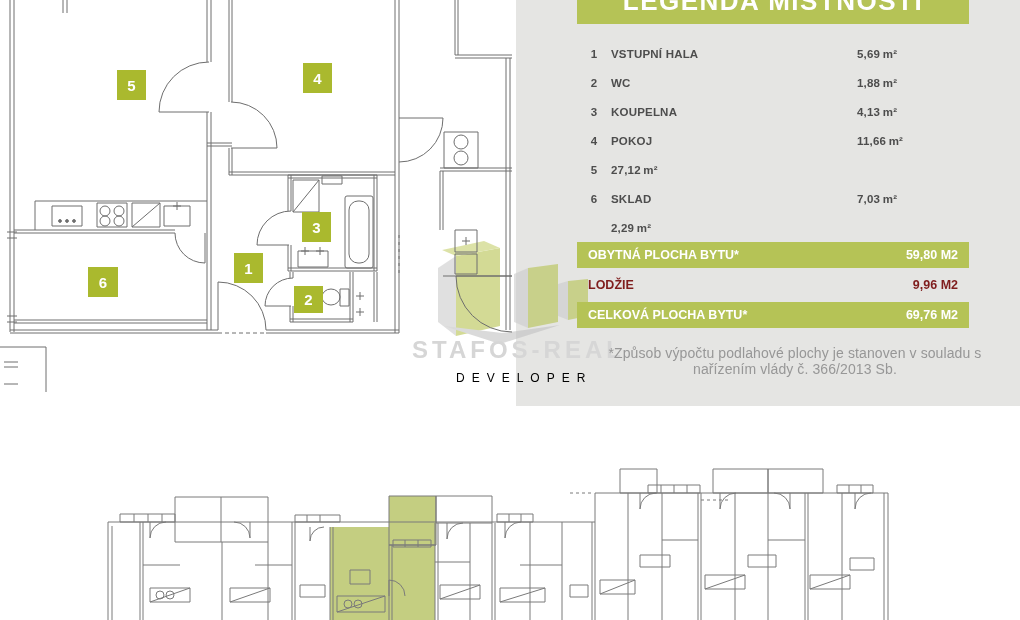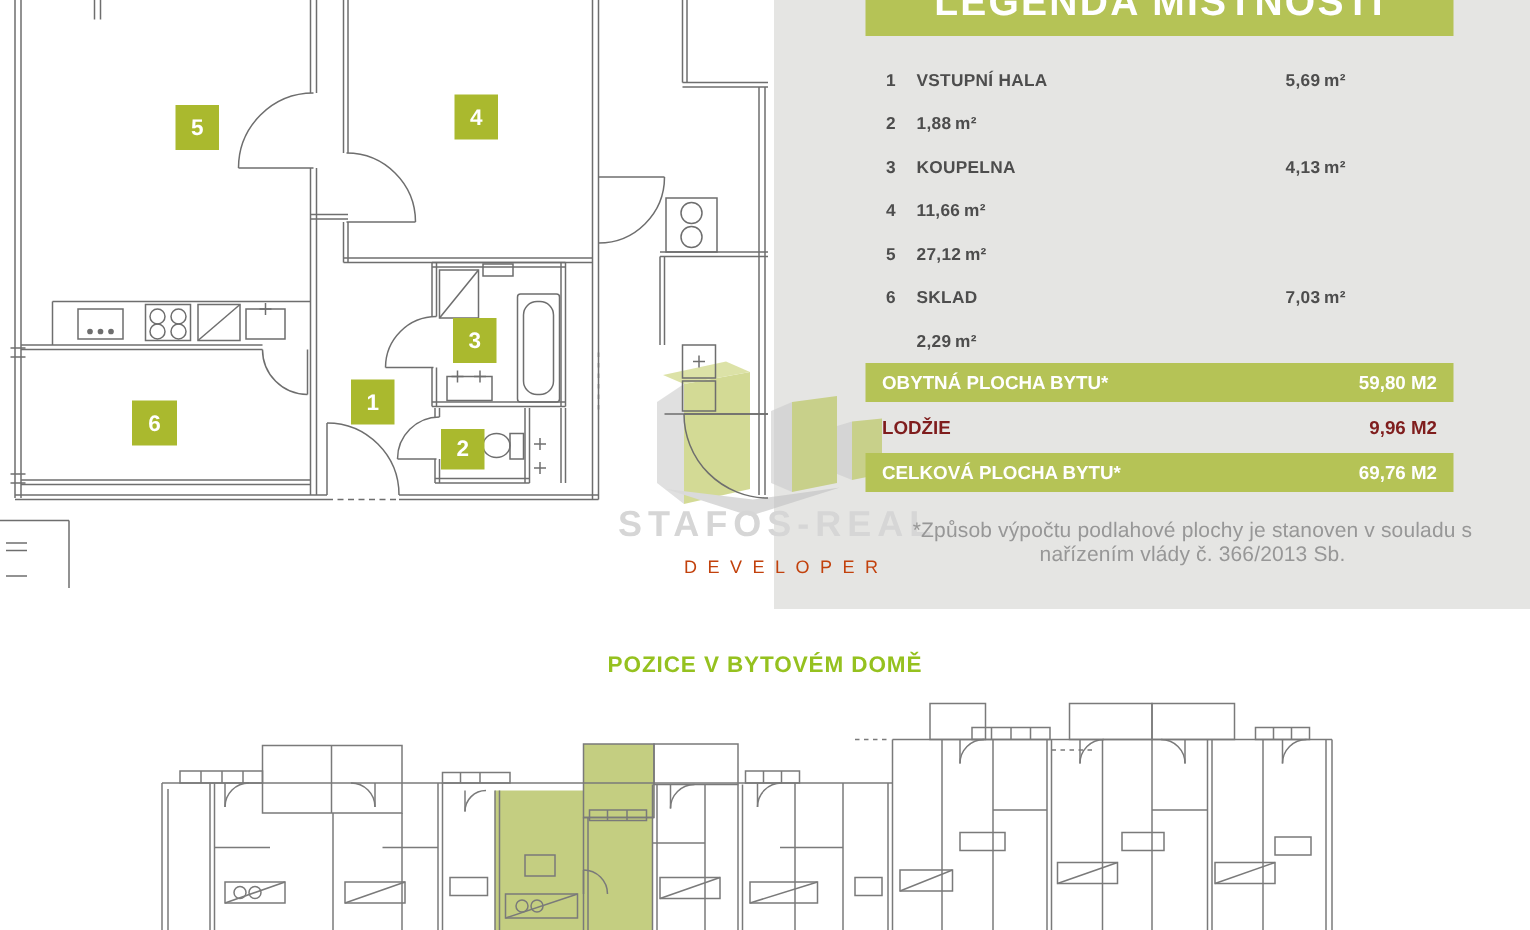--- a/index.html
+++ b/index.html
@@ -21,21 +21,21 @@
         align-items:center;padding:0 11px;box-sizing:border-box;font-size:12.5px;font-weight:700;}
   .sumbar.green{background:#b5c356;color:#ffffff;height:26px;}
   .sumbar.plain{color:#7f1d1d;height:34px;}
   .footnote{position:absolute;left:599px;top:345px;width:392px;text-align:center;
         font-size:14px;color:#979797;letter-spacing:0.1px;}
   
   .wm-logo{position:absolute;left:428px;top:226px;opacity:0.6;}
   .wm-brand{position:absolute;left:412px;top:336px;font-size:24px;font-weight:700;
         color:#d6d6d6;letter-spacing:4px;white-space:nowrap;}
   .wm-sub{position:absolute;left:456px;top:371px;font-size:12px;font-weight:400;
-        color:#c2410c;letter-spacing:7px;white-space:nowrap;}
+        color:#000000;letter-spacing:7px;white-space:nowrap;}
   
   .roombox{position:absolute;width:29px;height:30px;background:#aab92e;color:#ffffff;
         font-size:15px;font-weight:700;display:flex;align-items:center;justify-content:center;}
   
   .pos-title{position:absolute;left:0;top:435px;width:1020px;text-align:center;
         color:#95c11f;font-size:15px;font-weight:700;letter-spacing:0.6px;}
   svg{position:absolute;}
   svg line,svg path,svg rect,svg circle,svg ellipse{vector-effect:non-scaling-stroke;}
 </style>
 </head>
@@ -213,29 +213,31 @@
   <div class="legend-header">LEGENDA MÍSTNOSTÍ</div>
 
   <div class="legend-rows">
     <div class="lrow">
       <span class="num">1</span>
       <span class="name">VSTUPNÍ HALA</span>
       <span class="area"><span>5,69</span> <span>m²</span></span>
     </div>
     <div class="lrow">
       <span class="num">2</span>
+      <span class="name">WC</span>
       <span class="area"><span>1,88</span> <span>m²</span></span>
     </div>
     <div class="lrow">
       <span class="num">3</span>
       <span class="name">KOUPELNA</span>
       <span class="area"><span>4,13</span> <span>m²</span></span>
     </div>
     <div class="lrow">
       <span class="num">4</span>
+      <span class="name">POKOJ</span>
       <span class="area"><span>11,66</span> <span>m²</span></span>
     </div>
     <div class="lrow">
       <span class="num">5</span>
       <span class="area"><span>27,12</span> <span>m²</span></span>
     </div>
     <div class="lrow">
       <span class="num">6</span>
       <span class="name">SKLAD</span>
       <span class="area"><span>7,03</span> <span>m²</span></span>
@@ -254,21 +256,20 @@
     <span>LODŽIE</span>
     <span>9,96 M2</span>
   </div>
   <div class="sumbar green" style="top:302px">
     <span>CELKOVÁ PLOCHA BYTU*</span>
     <span>69,76 M2</span>
   </div>
 
   <div class="footnote">*Způsob výpočtu podlahové plochy je stanoven v souladu s nařízením vlády č. 366/2013 Sb.</div>
 
-  <div class="pos-title">POZICE V BYTOVÉM DOMĚ</div>
 
   <svg width="1020" height="165" viewBox="0 455 1020 165" style="left:0;top:455px" stroke="#7a7a7a" stroke-width="1" fill="none">
 
     <rect x="330" y="527" width="105" height="93" fill="#c4ce81" stroke="none"></rect>
     <rect x="389" y="496" width="47" height="49" fill="#c4ce81" stroke="none"></rect>
 
     <line x1="108" y1="522" x2="595" y2="522"></line>
     <line x1="108" y1="522" x2="108" y2="620"></line>
       <line x1="112" y1="526" x2="112" y2="620"></line>
     <line x1="595" y1="493" x2="888" y2="493"></line>

